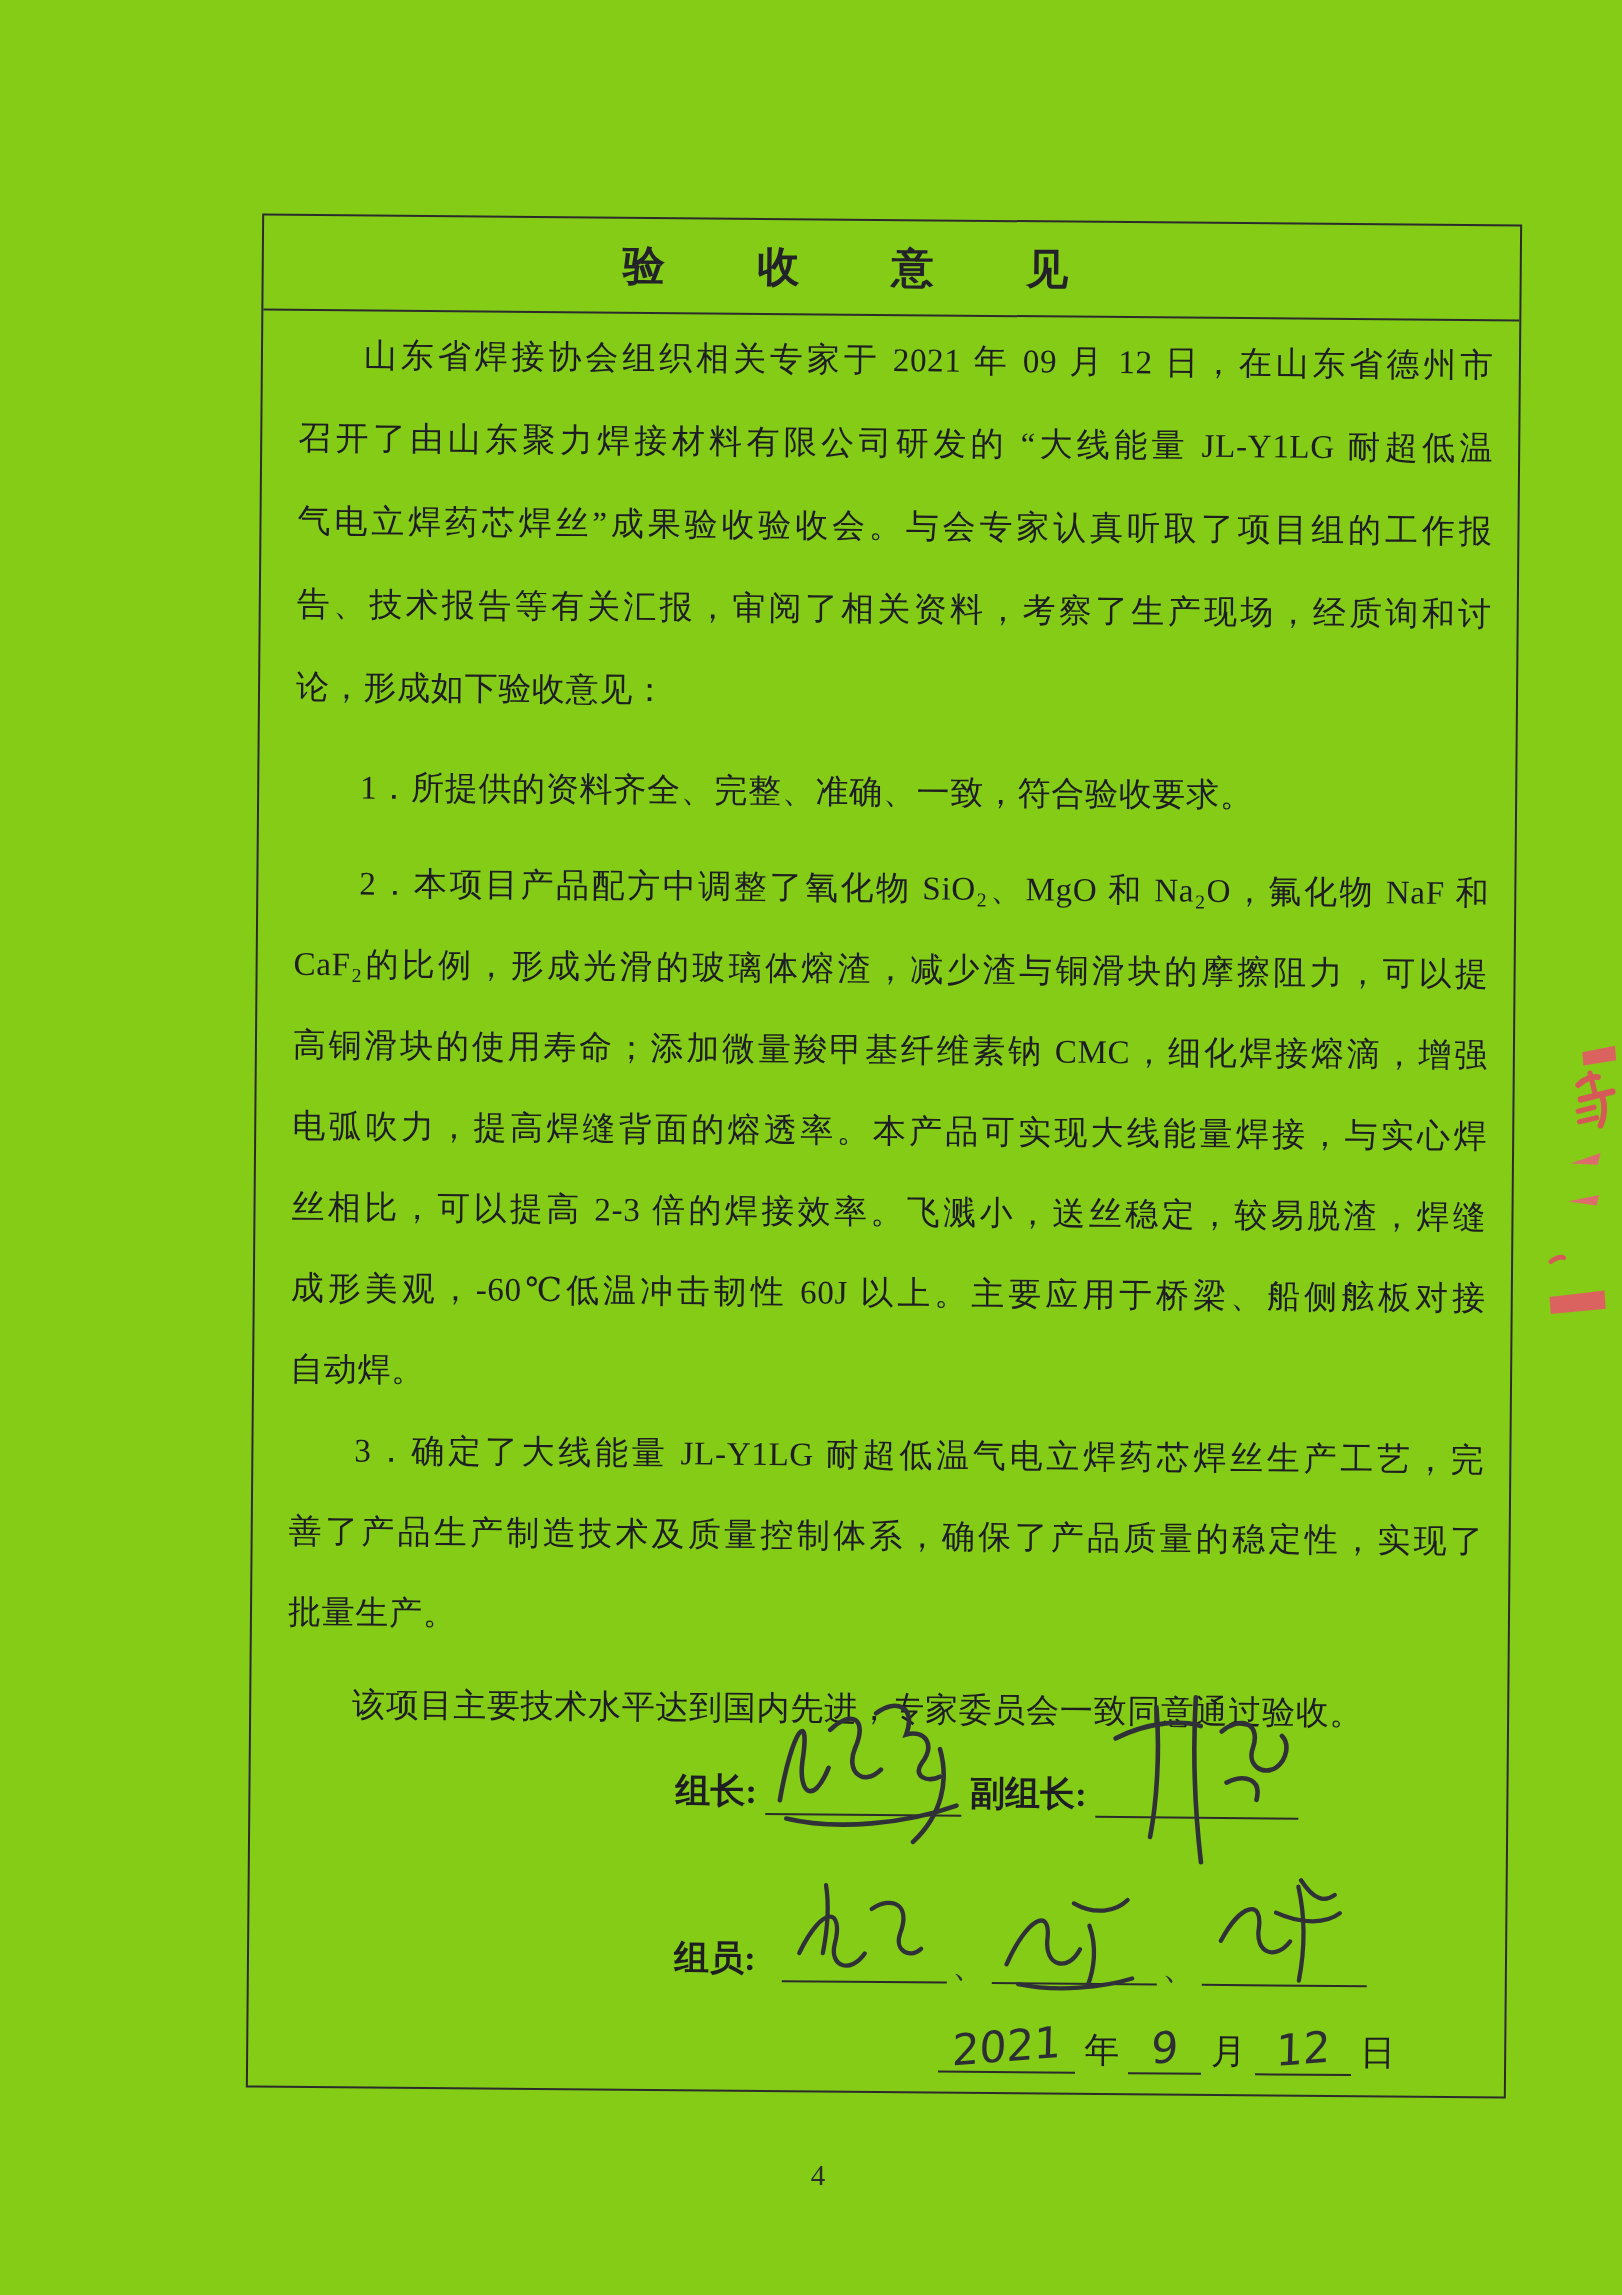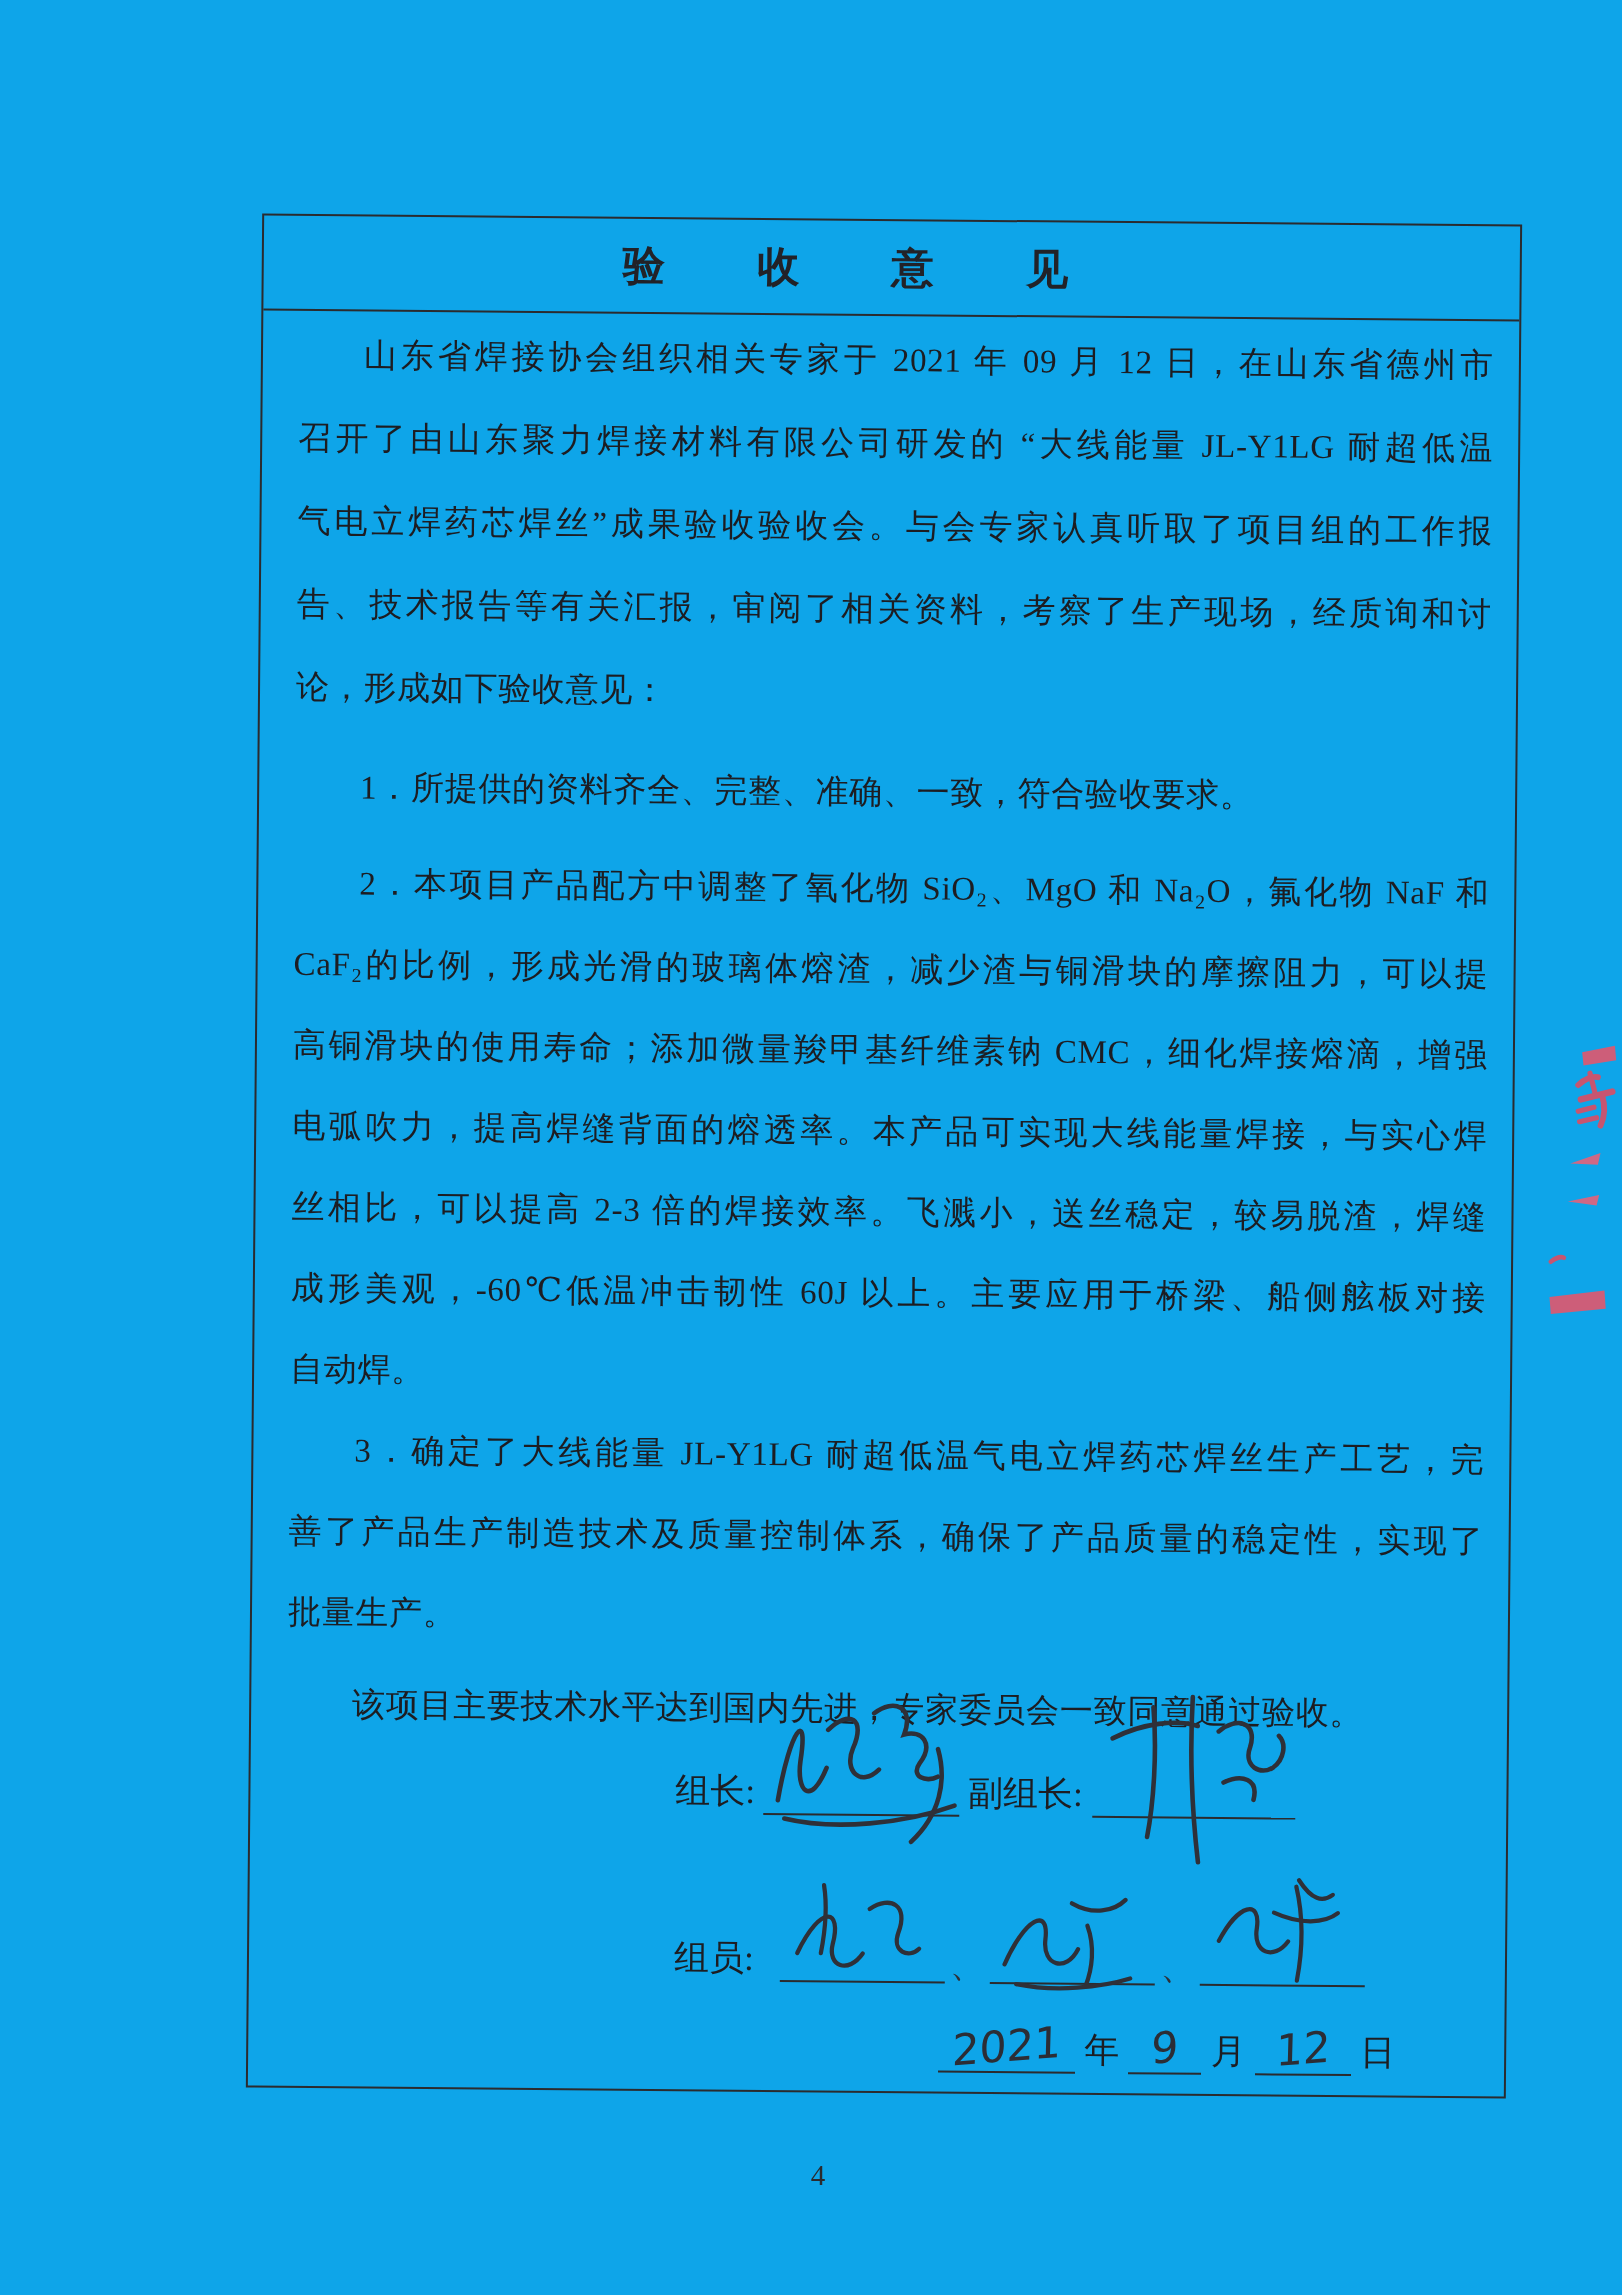--- a/index.html
+++ b/index.html
@@ -1,18 +1,18 @@
 <!DOCTYPE html>
 <html style="font-size:10.5px"><head>
 <meta charset="utf-8">
 <style>
   html,body{margin:0;padding:0;background:#ffffff;}
   .page{
     position:relative; width:1623px; height:2295px;
-    background:#0ea5e9; overflow:hidden;
+    background:#84cc16; overflow:hidden;
     font-family:"Liberation Serif","DejaVu Serif",serif;
     color:#1d1d22;
   }
   .doc-box{
     position:absolute; left:254px; top:219px; width:1256px; height:1870px;
     border:2.6px solid #2b2b2e;
     transform:rotate(0.5deg);
     background:transparent;
   }
   .title-row{
@@ -37,21 +37,21 @@
   .mt-final{ margin-top:10.5px; }
 
   
   .sig-row{
     display:flex; align-items:flex-end; height:65px;
     font-size:35px; white-space:nowrap;
   }
   .row-leader{ margin-left:389px; margin-top:0; }
   .row-members{ margin-left:389px; margin-top:102px; }
   .row-date{ margin-left:654px; margin-top:23.6px; }
-  .sig-label{ line-height:1; padding-bottom:6.5px; color:#1d1d22; }
+  .sig-label{ line-height:1; padding-bottom:6.5px; color:#1d1d22;font-weight:bold; }
   .uline{
     display:inline-block; position:relative;
     border-bottom:2.6px solid #2b2b2e; height:59px;
   }
   .sep{ line-height:1; padding-bottom:1.3px; margin:0 5.2px; color:#2f3038; }
   .u-leader{ width:196px; margin-left:7.9px; }
   .u-deputy{ width:203px; margin-left:9.2px; }
   .u-member{ width:165px; }
   .u-year{ width:137px; } .u-month{ width:73px; } .u-day{ width:96px; }
   .unit{ line-height:1; padding:0 9.2px 6.5px 9.2px; }

